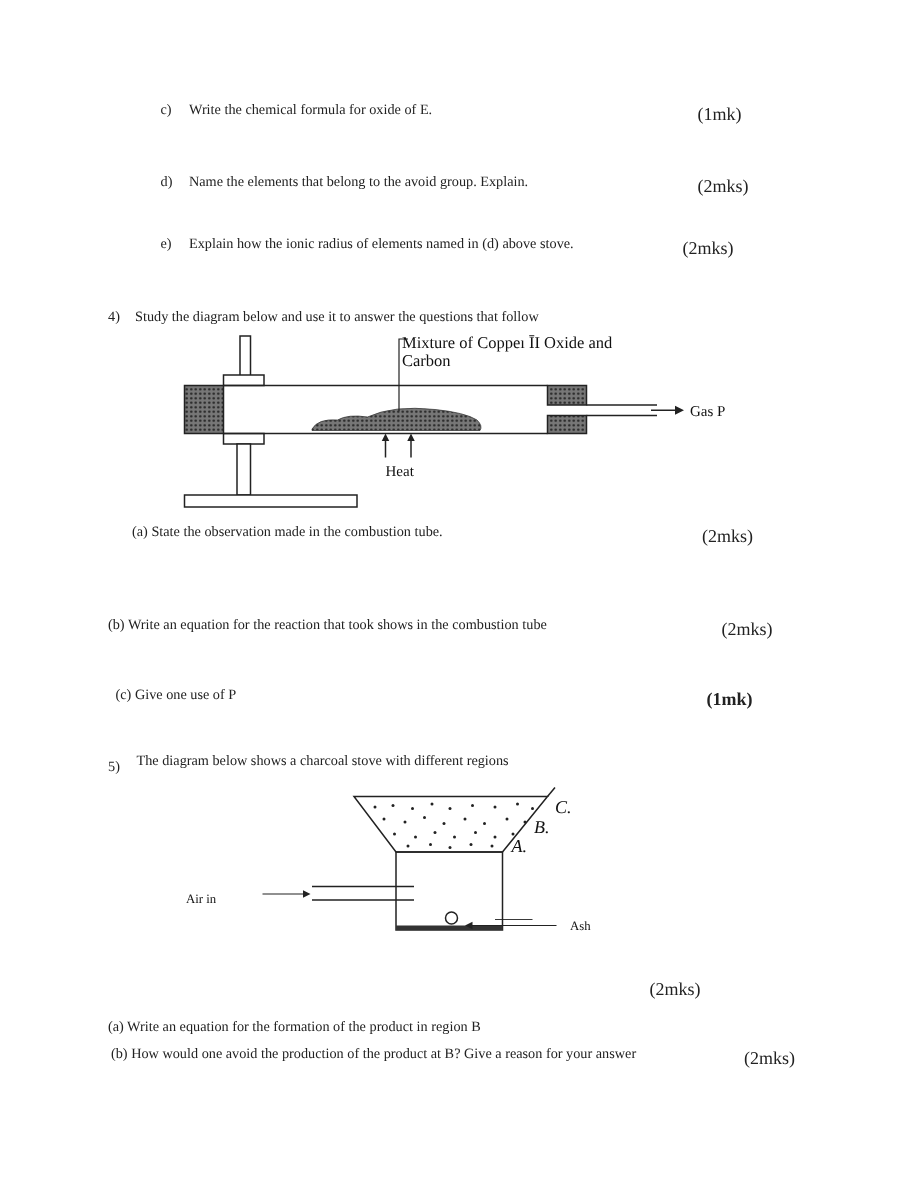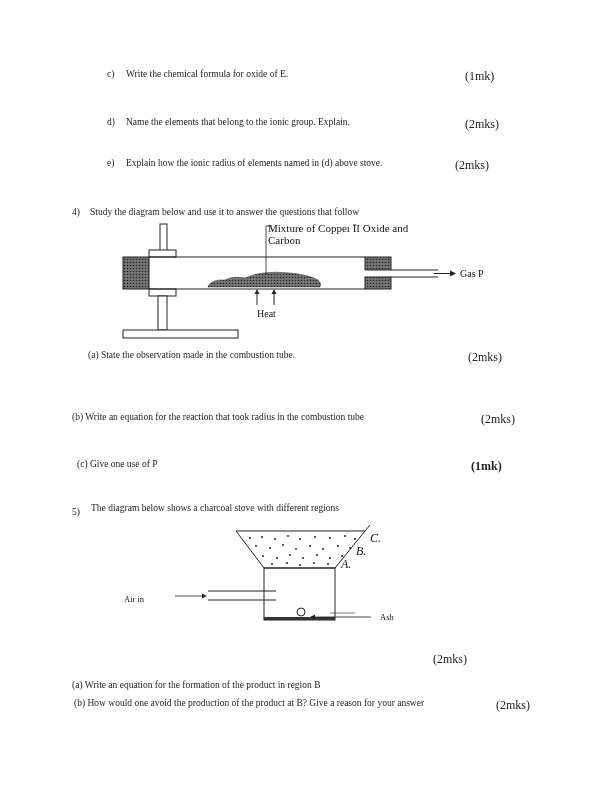--- a/index.html
+++ b/index.html
@@ -13,21 +13,21 @@
   .lbl { font-family: "Liberation Serif", serif; fill: #111; }
 </style>
 </head>
 <body>
 
 <div class="abs q" style="left:107px;top:69px;">c)</div>
 <div class="abs q" style="left:126px;top:69px;">Write the chemical formula for oxide of E.</div>
 <div class="abs marks" style="left:465px;top:69px;">(1mk)</div>
 
 <div class="abs q" style="left:107px;top:117px;">d)</div>
-<div class="abs q" style="left:126px;top:117px;">Name the elements that belong to the ionic group. Explain.</div>
+<div class="abs q" style="left:126px;top:117px;">Name the elements that belong to the avoid group. Explain.</div>
 <div class="abs marks" style="left:465px;top:117px;">(2mks)</div>
 
 <div class="abs q" style="left:107px;top:158px;">e)</div>
 <div class="abs q" style="left:126px;top:158px;">Explain how the ionic radius of elements named in (d) above stove.</div>
 <div class="abs marks" style="left:455px;top:158px;">(2mks)</div>
 
 <div class="abs q" style="left:72px;top:207px;">4)</div>
 <div class="abs q" style="left:90px;top:207px;">Study the diagram below and use it to answer the questions that follow</div>
 
 <svg style="left:0;top:0;" width="612" height="792">
@@ -72,21 +72,21 @@
 
   <text class="lbl" x="268" y="232" font-size="11">Mixture of Coppeı ĪI Oxide and</text>
   <text class="lbl" x="268" y="244" font-size="11">Carbon</text>
   <text class="lbl" x="460" y="277" font-size="10">Gas P</text>
   <text class="lbl" x="257" y="317" font-size="10">Heat</text>
 </svg>
 
 <div class="abs q" style="left:88px;top:350px;">(a) State the observation made in the combustion tube.</div>
 <div class="abs marks" style="left:468px;top:350px;">(2mks)</div>
 
-<div class="abs q" style="left:72px;top:412px;">(b) Write an equation for the reaction that took radius in the combustion tube</div>
+<div class="abs q" style="left:72px;top:412px;">(b) Write an equation for the reaction that took shows in the combustion tube</div>
 <div class="abs marks" style="left:481px;top:412px;">(2mks)</div>
 
 <div class="abs q" style="left:77px;top:459px;"><span>(c) Give </span><b>one</b><span> use of </span><b>P</b></div>
 <div class="abs marks" style="left:471px;top:459px;font-weight:bold;">(1mk)</div>
 
 <div class="abs q" style="left:72px;top:507px;">5)</div>
 <div class="abs q" style="left:91px;top:503px;">The diagram below shows a charcoal stove with different regions</div>
 
 <svg style="left:0;top:0;" width="612" height="792">
 

